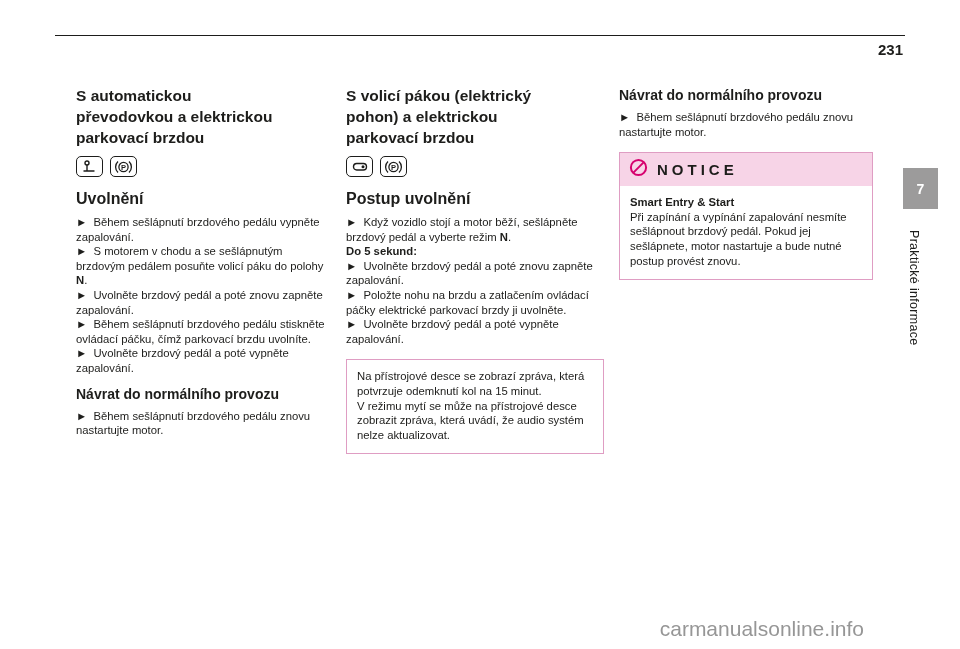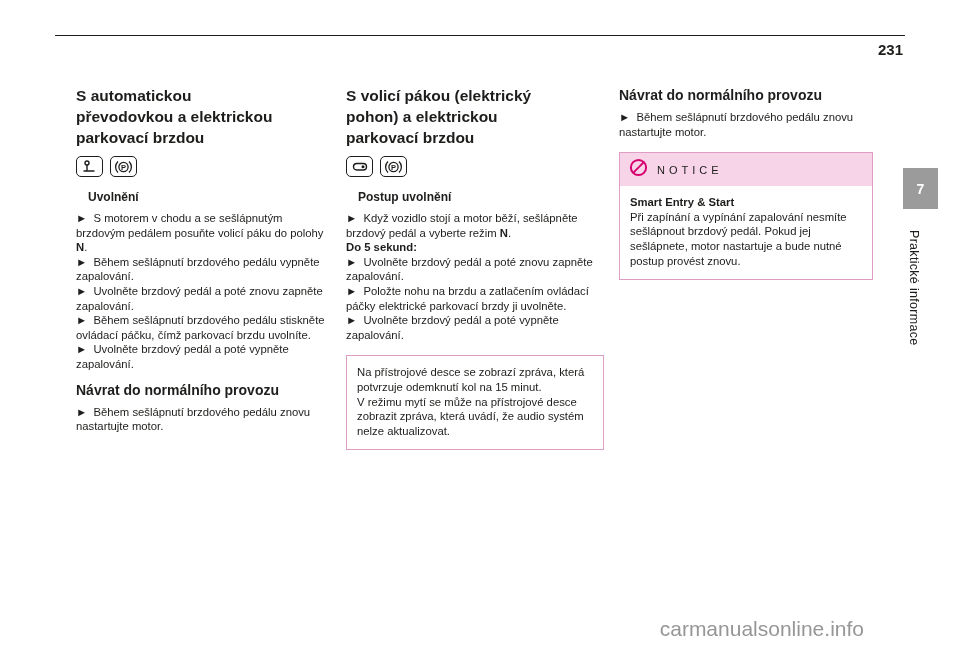--- a/index.html
+++ b/index.html
@@ -23,30 +23,30 @@
 
   .section-heading {
     font-size:15.5px; line-height:21px; font-weight:bold;
     white-space:pre-line; margin-bottom:8px;
   }
   .icons-row { display:flex; gap:7px; margin:4px 0 13px; align-items:center; }
   .pict {
     width:27px; height:21px; border:1.6px solid #1d1d1b; border-radius:5px;
     display:flex; align-items:center; justify-content:center; background:#fff;
   }
-  .subheading { font-size:12px; font-weight:bold; margin:2px 12px 7px; }
+  .subheading { font-size:16px; font-weight:bold; margin:2px 0 7px; }
   p.body { font-size:11.3px; line-height:14.6px; margin:0; }
   .bold-inline { font-weight:bold; }
   .interval { font-weight:bold; }
   .return-heading { font-size:14px; font-weight:bold; margin:10px 0 7px; }
   .return-heading.mt0 { margin-top:2px; }
 
   .alert { border:1px solid #df9dc3; margin-top:13px; background:#fff; }
   .alert-header { background:#f7d4e7; display:flex; align-items:center; gap:9px; padding:5px 9px; min-height:27px; }
-  .alert-title { font-size:11px; letter-spacing:4px; color:#1d1d1b; }
+  .alert-title { font-size:15px; letter-spacing:4px; color:#1d1d1b;font-weight:bold; }
   .alert-body { padding:9px 10px 11px; }
   .alert-body p { font-size:11.3px; line-height:14.6px; margin:0; }
   .notice-subtitle { font-weight:bold; }
 
   .chapter-tab {
     position:absolute; left:903px; top:168px; width:35px; height:41px;
     background:#9c9b9b; color:#ffffff; font-size:14px; font-weight:bold;
     display:flex; align-items:center; justify-content:center;
   }
   .chapter-label {
@@ -83,22 +83,22 @@
           <path d="M4 1.5 A7.5 7.5 0 0 0 4 12.5" fill="none" stroke="#1d1d1b" stroke-width="1.3"></path>
           <path d="M15 1.5 A7.5 7.5 0 0 1 15 12.5" fill="none" stroke="#1d1d1b" stroke-width="1.3"></path>
           <circle cx="9.5" cy="7" r="4.6" fill="none" stroke="#1d1d1b" stroke-width="1.3"></circle>
           <text x="9.5" y="9.6" text-anchor="middle" font-size="7.5" font-weight="bold" fill="#1d1d1b" font-family="Liberation Sans, sans-serif">P</text>
         </svg>
       </span>
     </div>
 
     <div class="subheading">Uvolnění</div>
 
+    <p class="body">►&nbsp;&nbsp;Během sešlápnutí brzdového pedálu vypněte zapalování.</p>
     <p class="body"><span>►&nbsp;&nbsp;S motorem v chodu a se sešlápnutým brzdovým pedálem posuňte volicí páku do polohy </span><span class="bold-inline">N</span><span>.</span></p>
-    <p class="body">►&nbsp;&nbsp;Během sešlápnutí brzdového pedálu vypněte zapalování.</p>
     <p class="body">►&nbsp;&nbsp;Uvolněte brzdový pedál a poté znovu zapněte zapalování.</p>
     <p class="body">►&nbsp;&nbsp;Během sešlápnutí brzdového pedálu stiskněte ovládací páčku, čímž parkovací brzdu uvolníte.</p>
     <p class="body">►&nbsp;&nbsp;Uvolněte brzdový pedál a poté vypněte zapalování.</p>
 
     <div class="return-heading">Návrat do normálního provozu</div>
     <p class="body">►&nbsp;&nbsp;Během sešlápnutí brzdového pedálu znovu nastartujte motor.</p>
   </section>
 
   <section class="col col2">
     <h1 class="section-heading">S volicí pákou (elektrický

